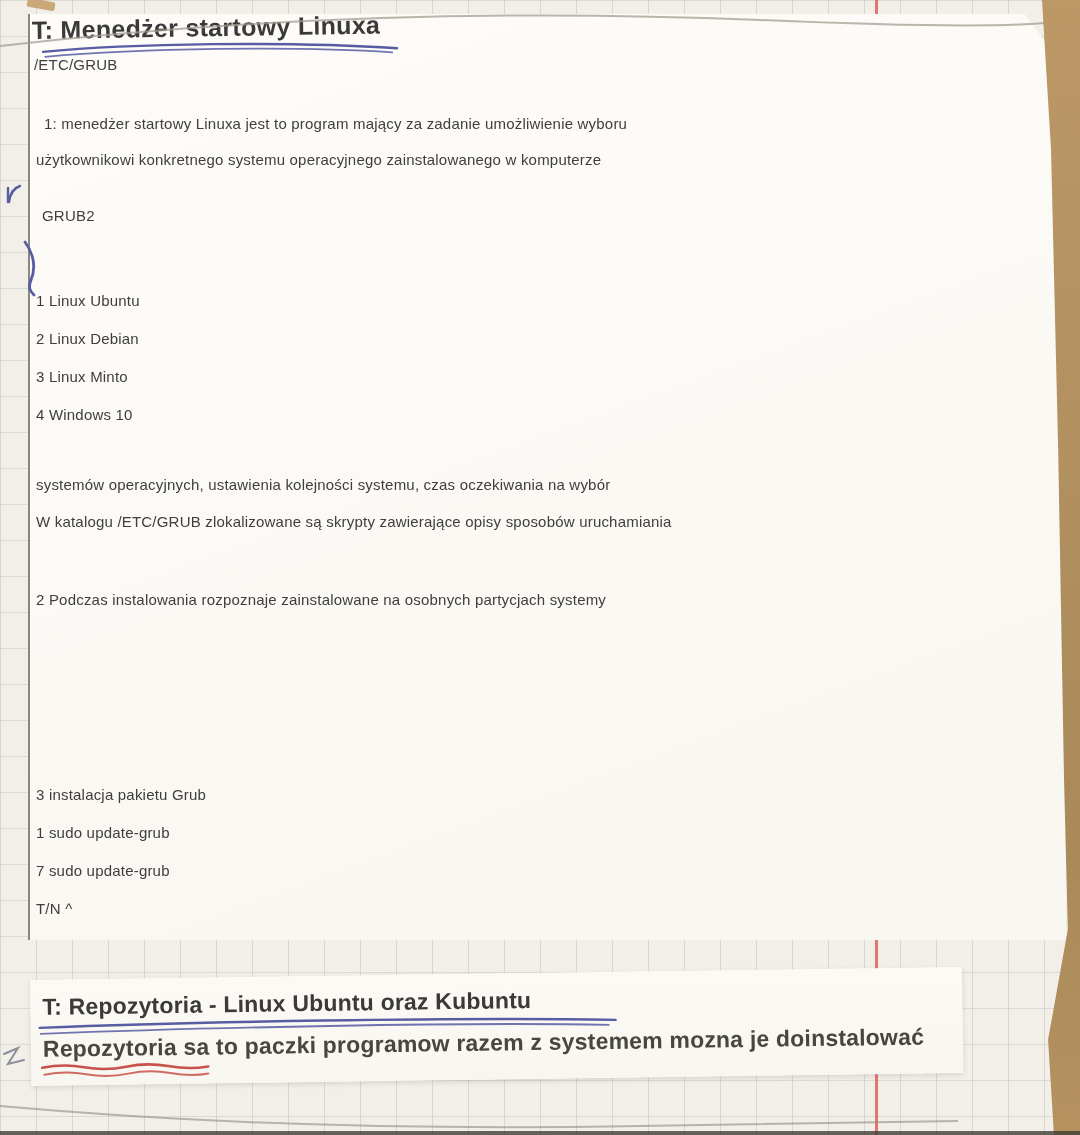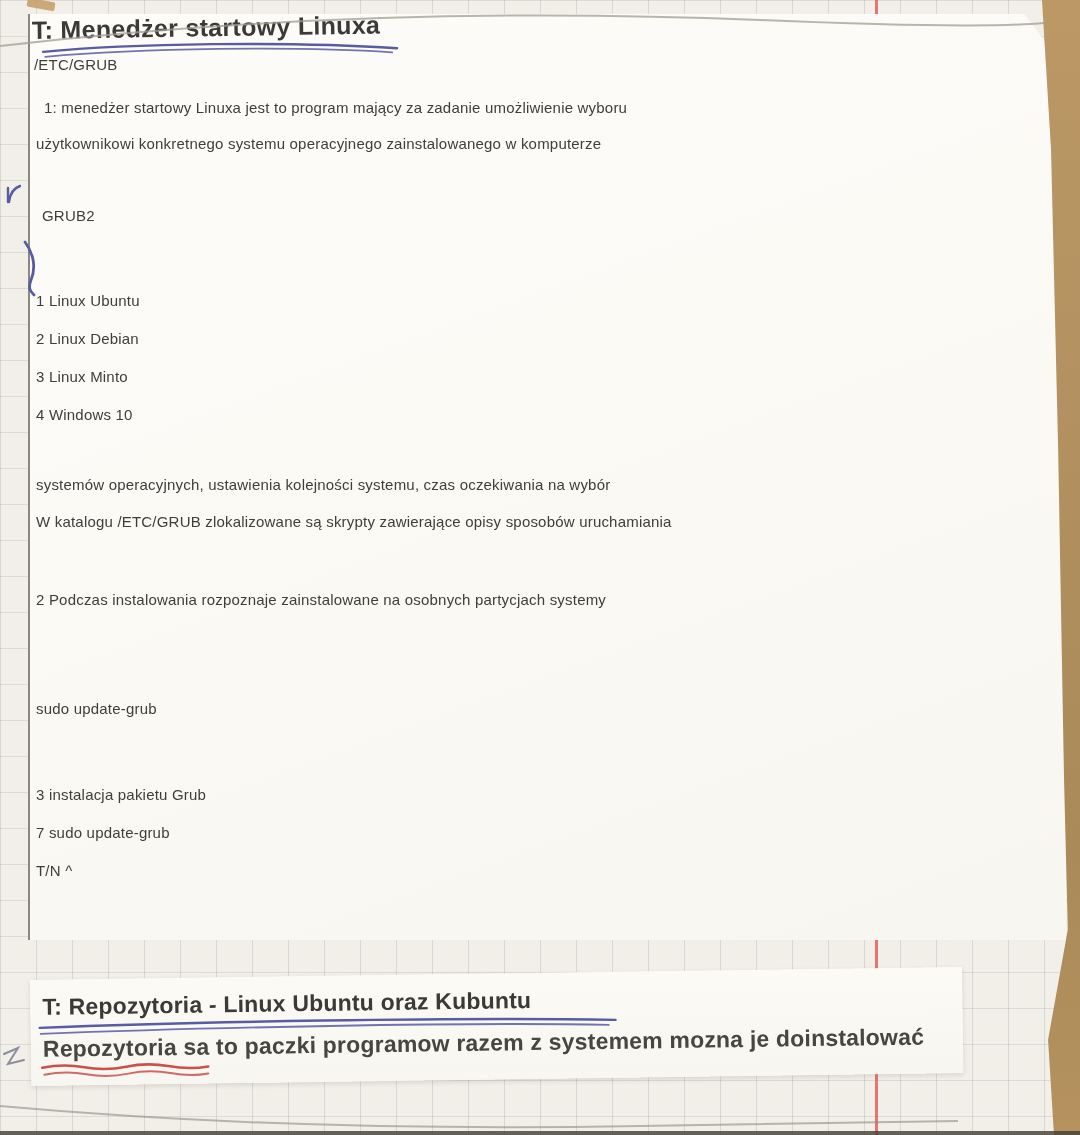--- a/index.html
+++ b/index.html
@@ -73,21 +73,21 @@
   <div class="title-block">
     <div class="title-main">T: Menedżer startowy Linuxa</div>
     <svg class="underline-svg" style="left:8px;top:28px" width="362" height="18" viewBox="0 0 362 18">
       <path d="M3 8 C 90 1, 250 1, 357 10" fill="none" stroke="#575ca3" stroke-width="2.4" stroke-linecap="round"></path>
       <path d="M5 13 C 100 6, 255 6, 352 14" fill="none" stroke="#575ca3" stroke-width="1.8" stroke-linecap="round" opacity=".85"></path>
     </svg>
   </div>
 
   <div class="txt" style="left:4px;top:42px">/ETC/GRUB</div>
 
-  <div class="txt lh36" style="left:6px;top:76px">
+  <div class="txt lh36" style="left:6px;top:92px">
     <div style="text-indent:8px">1: menedżer startowy Linuxa jest to program mający za zadanie umożliwienie wyboru</div>
     <div>użytkownikowi konkretnego systemu operacyjnego zainstalowanego w komputerze</div>
   </div>
 
   <div class="txt" style="left:12px;top:193px">GRUB2</div>
 
   <div class="txt lh38" style="left:6px;top:268px">
     <div>1 Linux Ubuntu</div>
     <div>2 Linux Debian</div>
     <div>3 Linux Minto</div>
@@ -96,24 +96,24 @@
 
   <div class="txt lh37" style="left:6px;top:452px">
     <div>systemów operacyjnych, ustawienia kolejności systemu, czas oczekiwania na wybór</div>
     <div>W katalogu /ETC/GRUB zlokalizowane są skrypty zawierające opisy sposobów uruchamiania</div>
   </div>
 
   <div class="txt lh37" style="left:6px;top:567px">
     <div>2 Podczas instalowania rozpoznaje zainstalowane na osobnych partycjach systemy</div>
   </div>
 
-  <div class="txt" style="left:6px;top:686px">sudo update-grub</div>
 
   <div class="txt lh38" style="left:6px;top:762px">
     <div>3 instalacja pakietu Grub</div>
+    <div>1 sudo update-grub</div>
     <div>7 sudo update-grub</div>
     <div>T/N ^</div>
   </div>
 </div>
 
 <div class="sheet sheet-bottom">
   <div class="bottom-title" style="position:absolute;left:12px;top:14px">T: Repozytoria - Linux Ubuntu oraz Kubuntu</div>
   <svg class="underline-svg" style="left:6px;top:42px" width="584" height="16" viewBox="0 0 584 16">
     <path d="M3 6 C 150 2, 420 1, 579 6" fill="none" stroke="#575ca3" stroke-width="2.4" stroke-linecap="round"></path>
     <path d="M4 12 C 160 8, 430 6, 572 11" fill="none" stroke="#575ca3" stroke-width="1.9" stroke-linecap="round" opacity=".85"></path>

